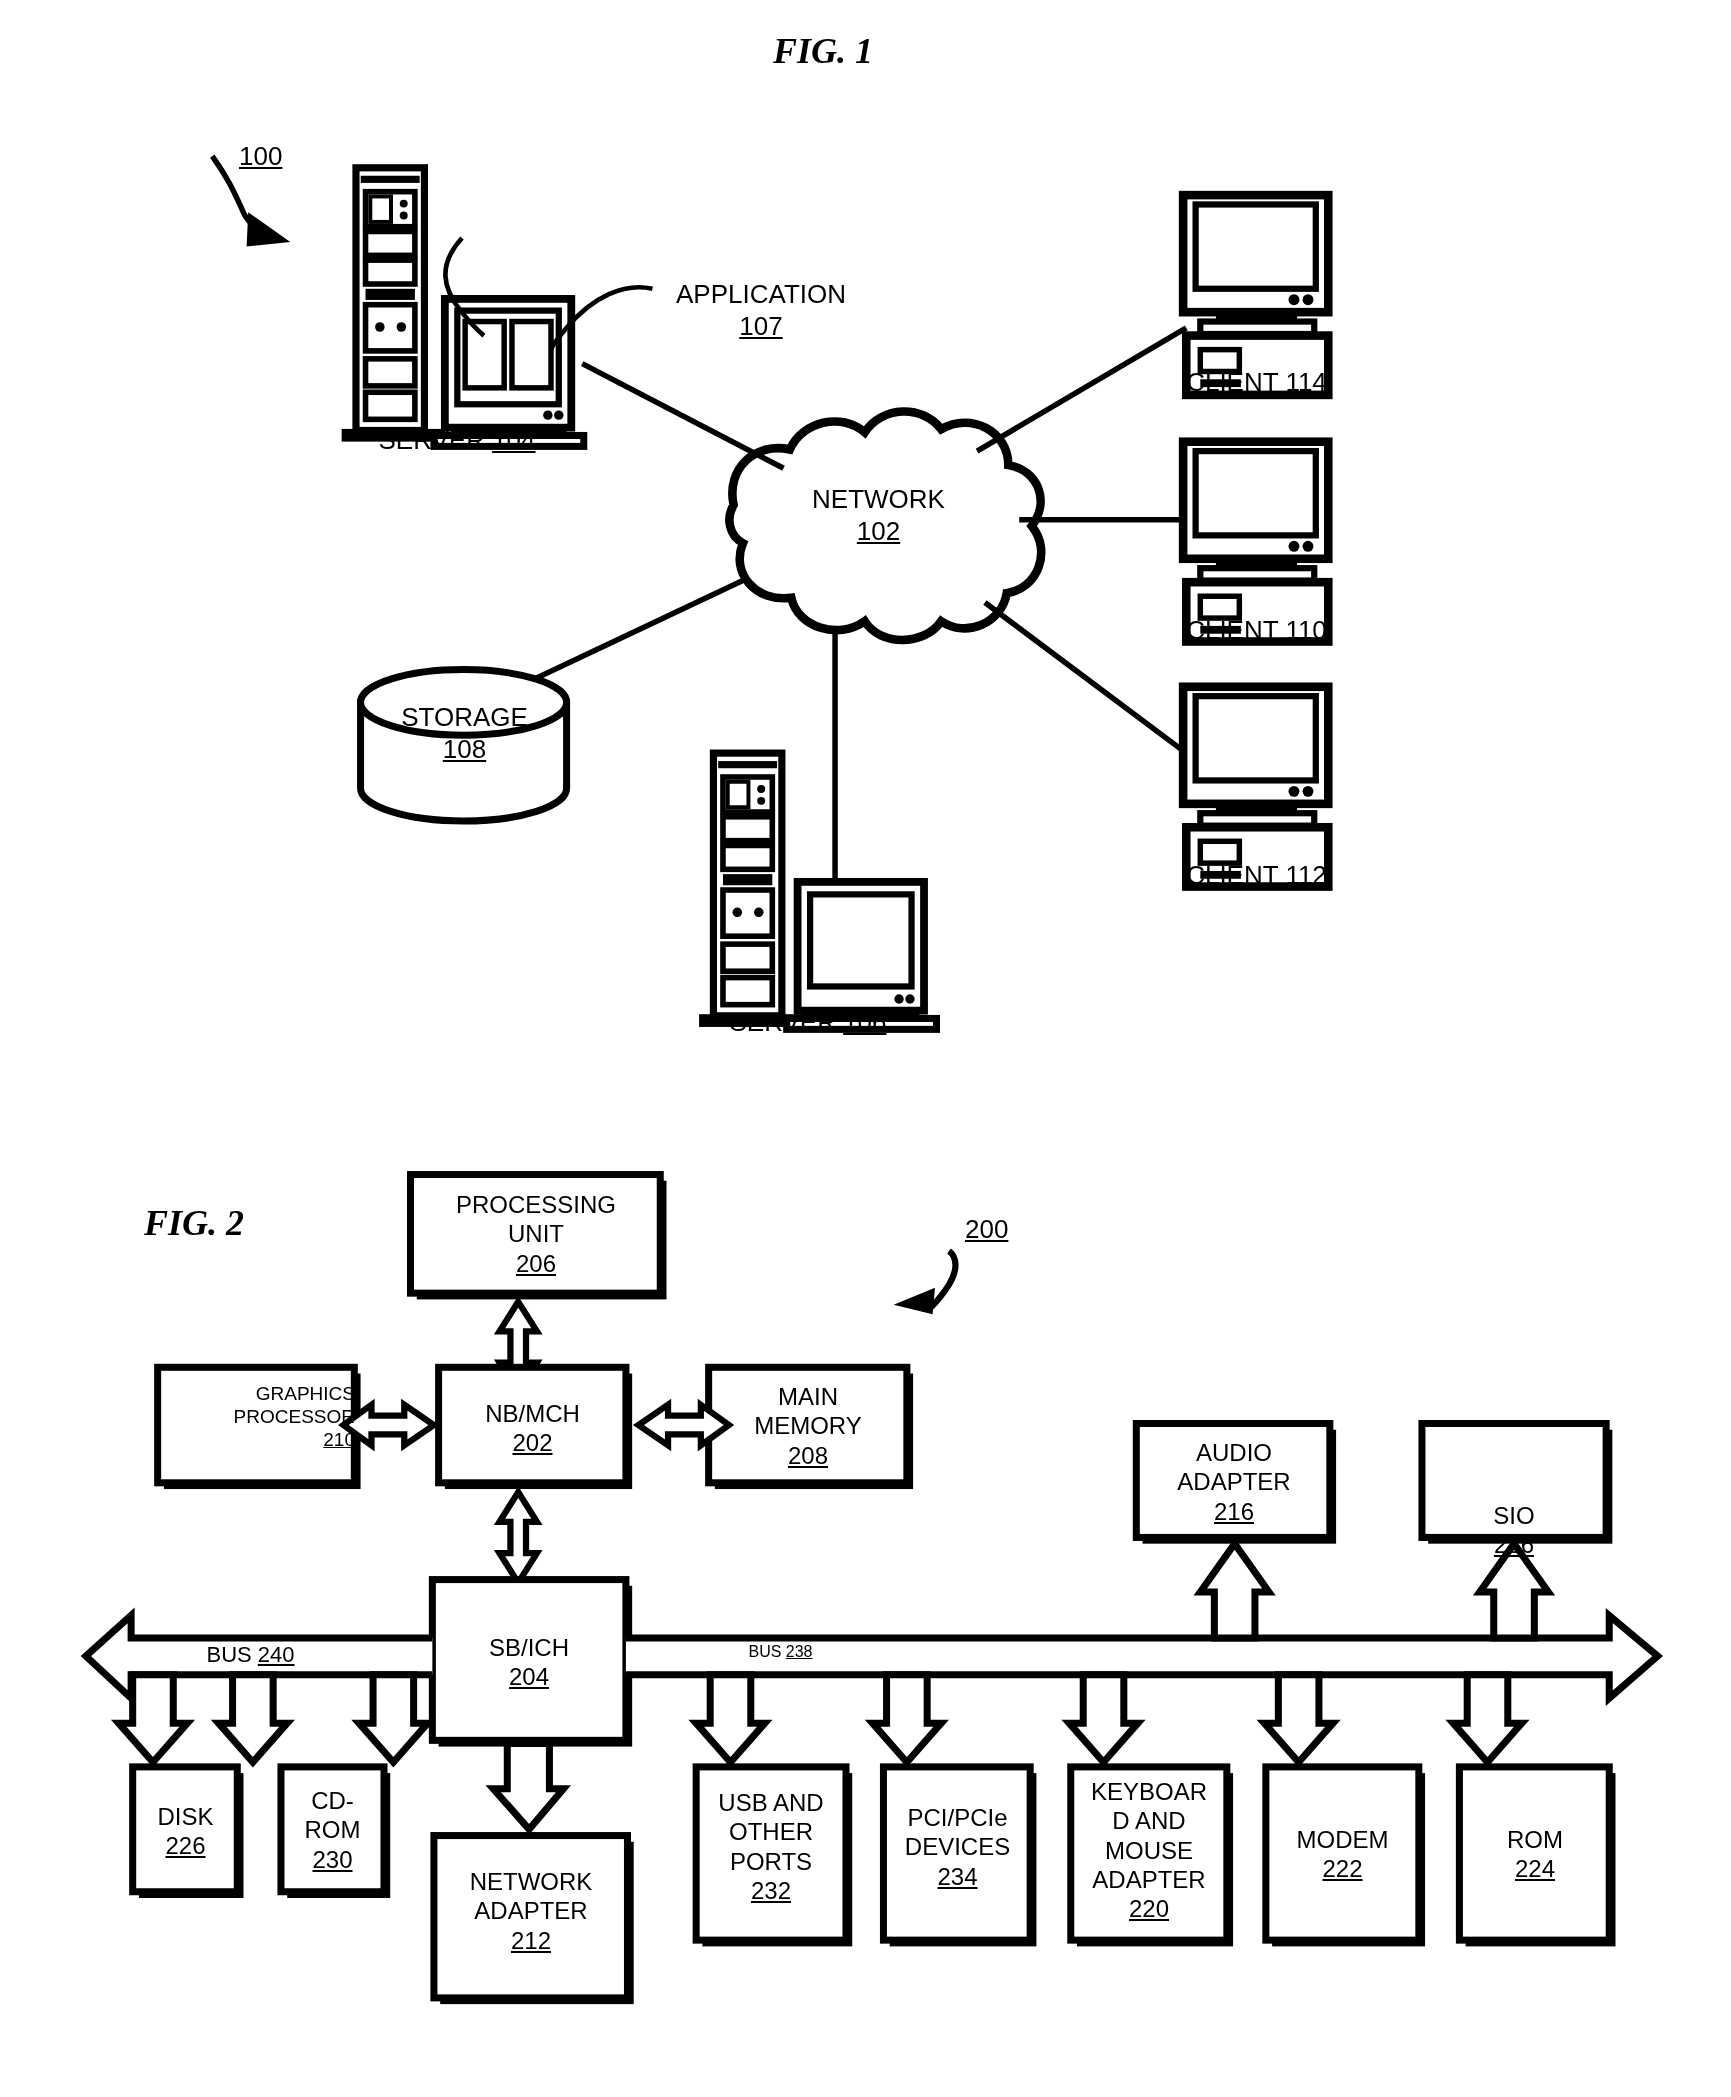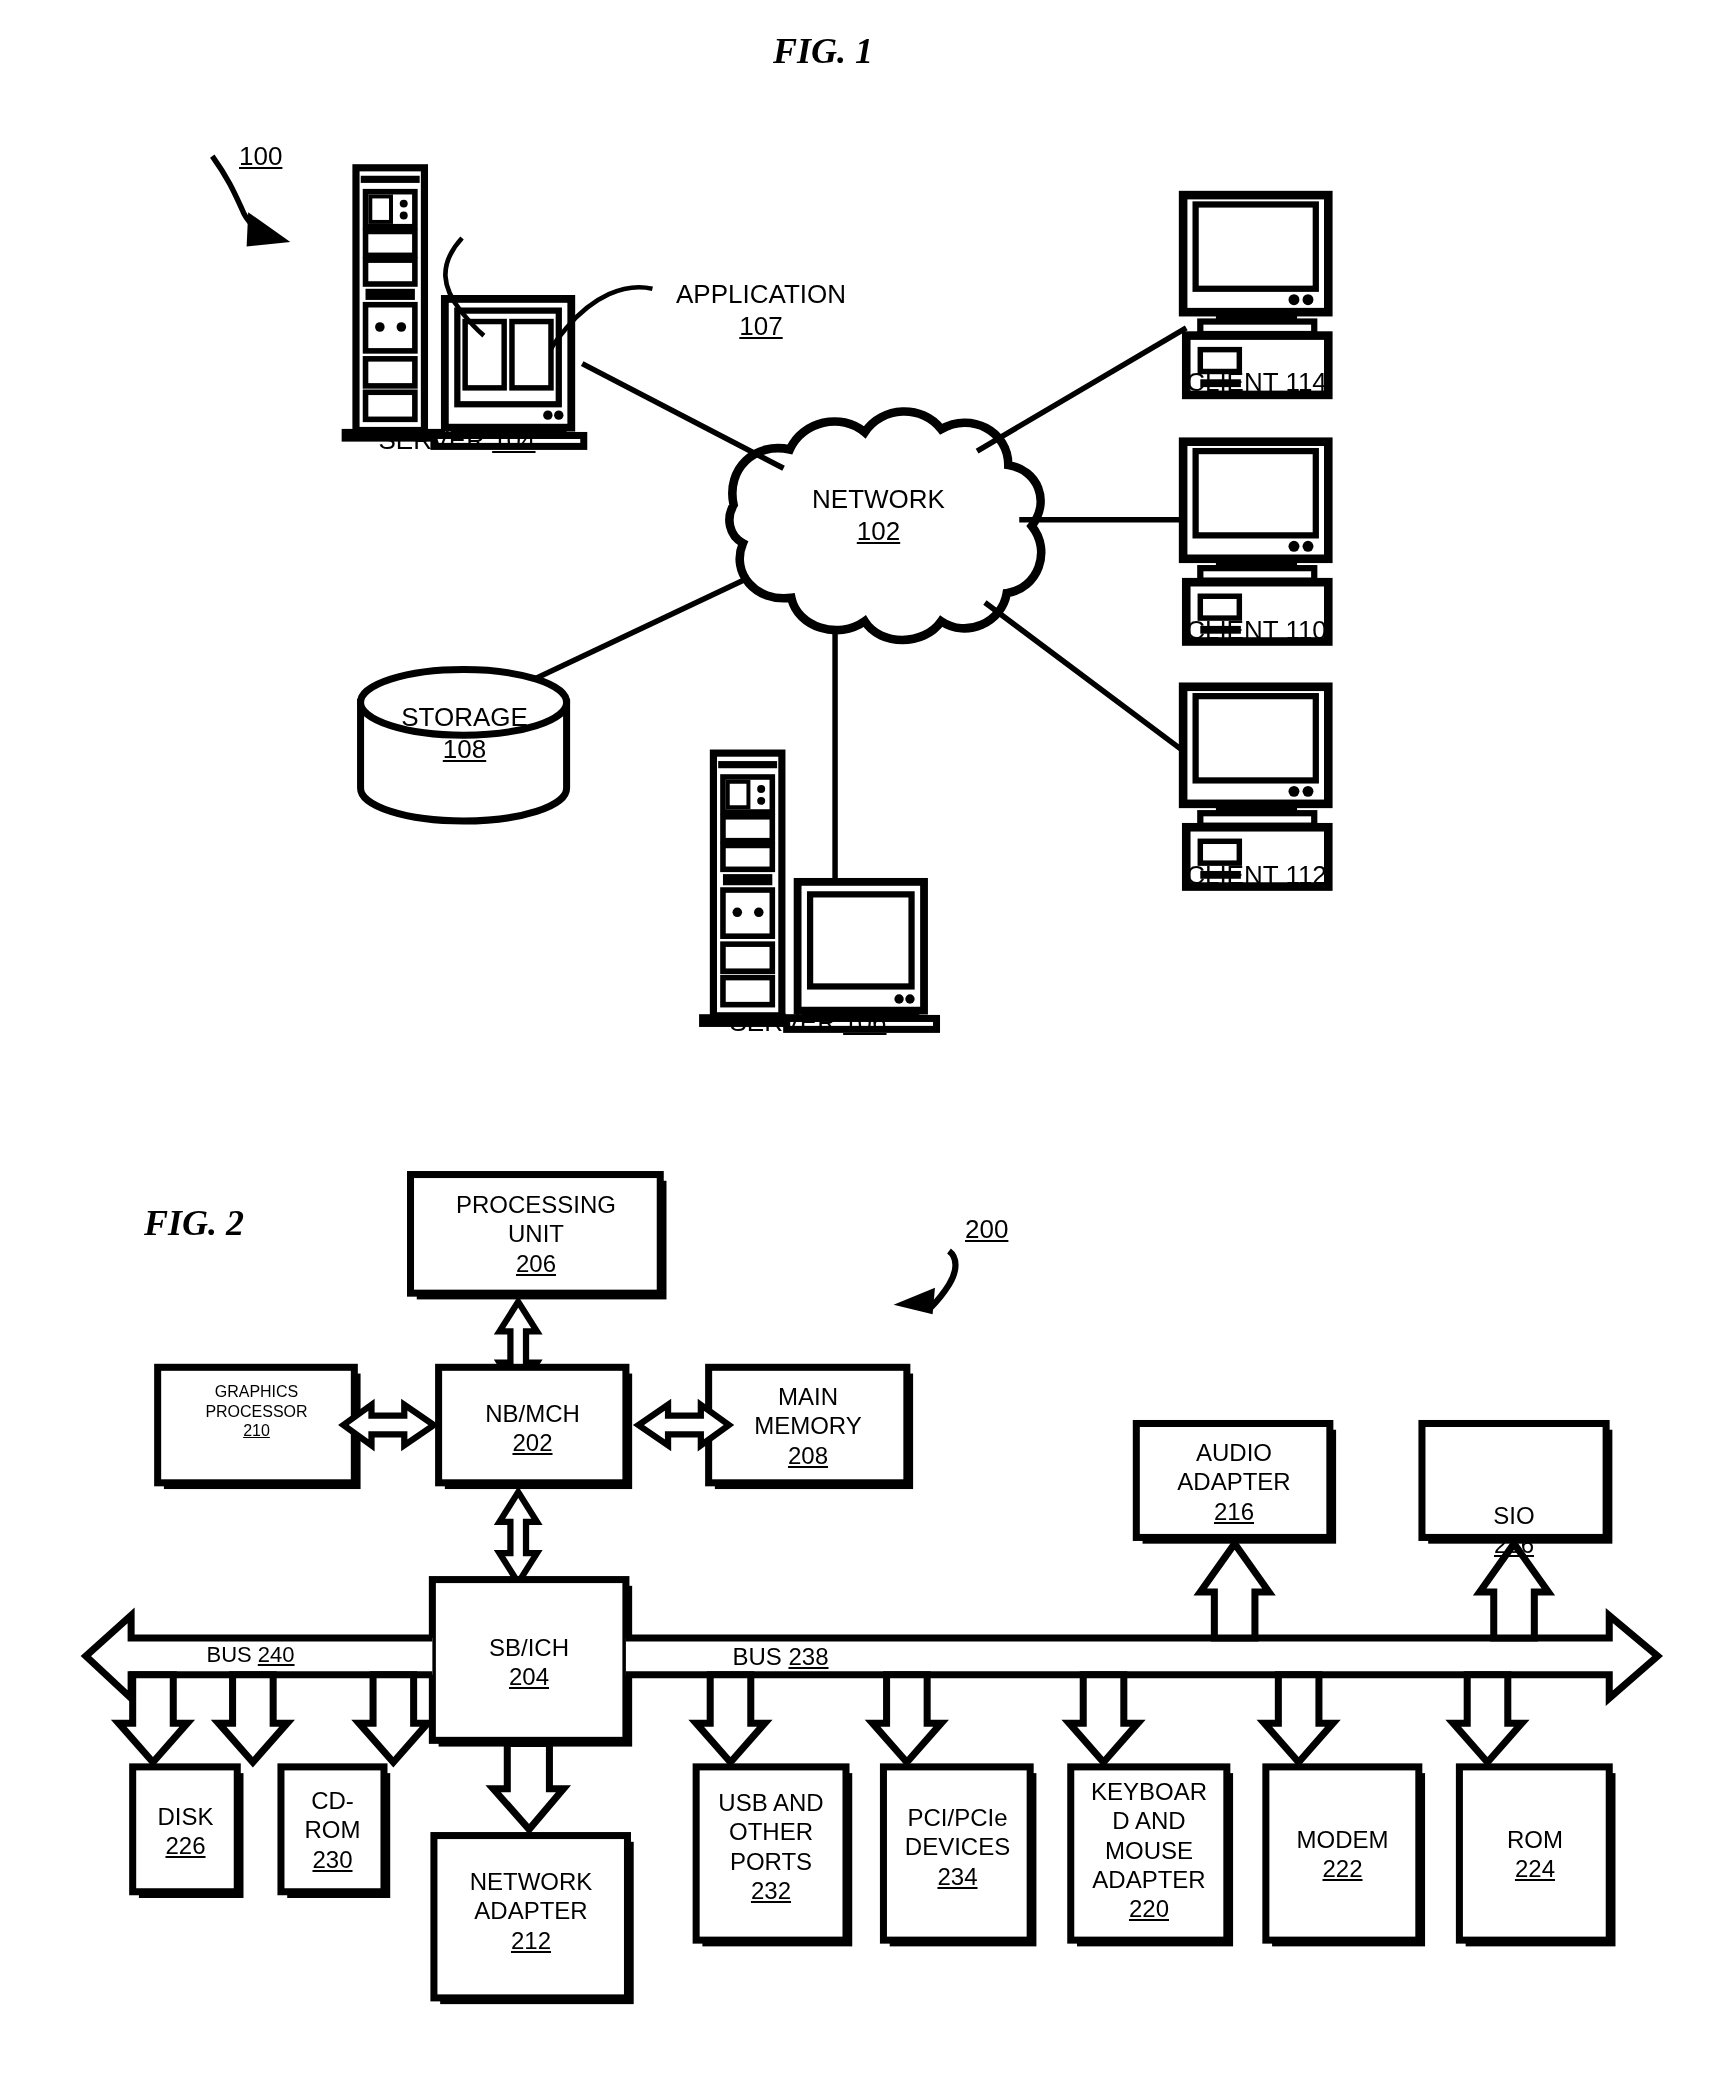--- a/index.html
+++ b/index.html
@@ -274,21 +274,21 @@
 
 <div class="figtitle" style="left:144px;top:1202px;font-size:36px;">FIG. 2</div>
 <div class="ref" style="left:965px;top:1214px;">200</div>
 
 <div class="lbl" style="left:411px;top:1190px;width:250px;font-size:24px;">
   <span>PROCESSING</span><br>
   <span>UNIT</span><br>
   <span class="u">206</span>
 </div>
 
-<div class="lbl" style="left:158px;top:1382px;width:197px;font-size:16px;">
+<div class="lbl" style="left:158px;top:1382px;width:197px;font-size:19px;text-align:right;">
   <span>GRAPHICS</span><br>
   <span>PROCESSOR</span><br>
   <span class="u">210</span>
 </div>
 
 <div class="lbl" style="left:439px;top:1399px;width:187px;font-size:24px;">
   <span>NB/MCH</span><br>
   <span class="u">202</span>
 </div>
 
@@ -311,21 +311,21 @@
 
 <div class="lbl" style="left:432px;top:1633px;width:194px;font-size:24px;">
   <span>SB/ICH</span><br>
   <span class="u">204</span>
 </div>
 
 <div class="lbl" style="left:141px;top:1642px;width:219px;font-size:22px;">
   <span>BUS </span><span class="u">240</span>
 </div>
 
-<div class="lbl" style="left:671px;top:1642px;width:219px;font-size:24px;">
+<div class="lbl" style="left:671px;top:1642px;width:219px;font-size:16px;">
   <span>BUS </span><span class="u">238</span>
 </div>
 
 <div class="lbl" style="left:133px;top:1802px;width:105px;font-size:24px;">
   <span>DISK</span><br>
   <span class="u">226</span>
 </div>
 
 <div class="lbl" style="left:281px;top:1786px;width:103px;font-size:24px;">
   <span>CD-</span><br>

